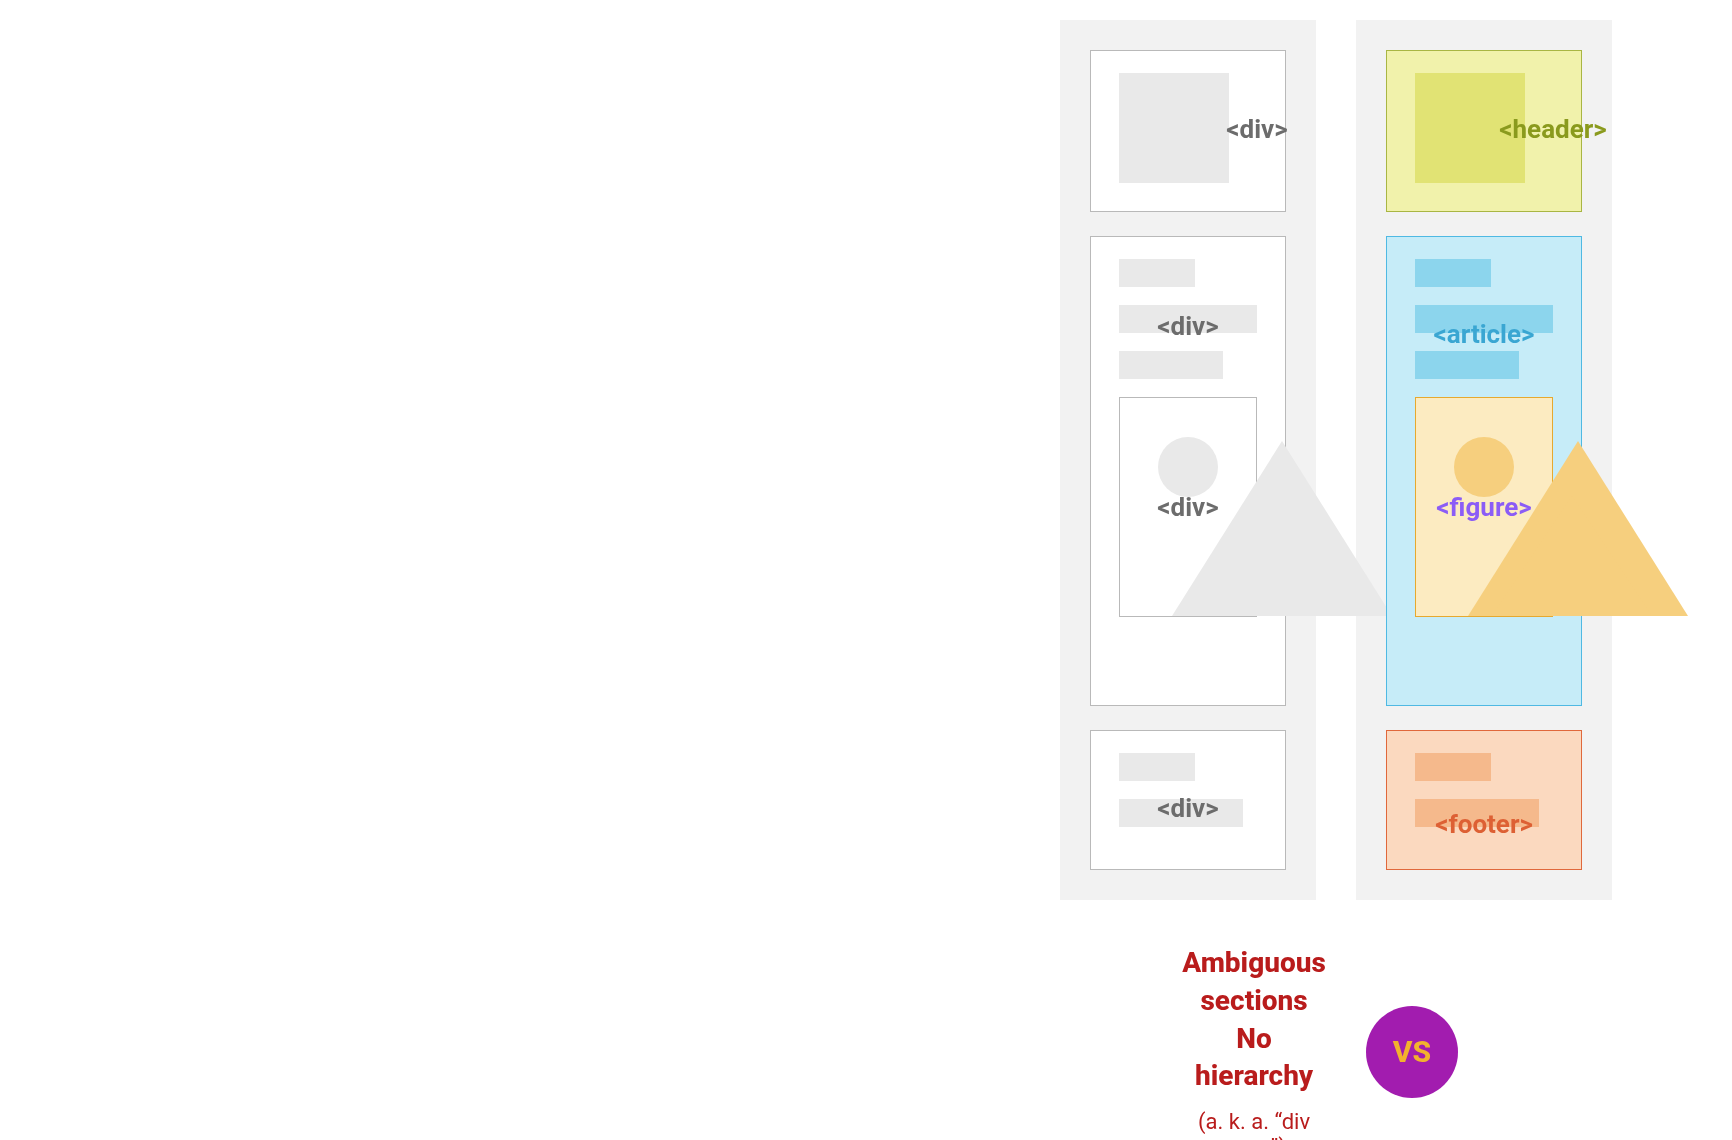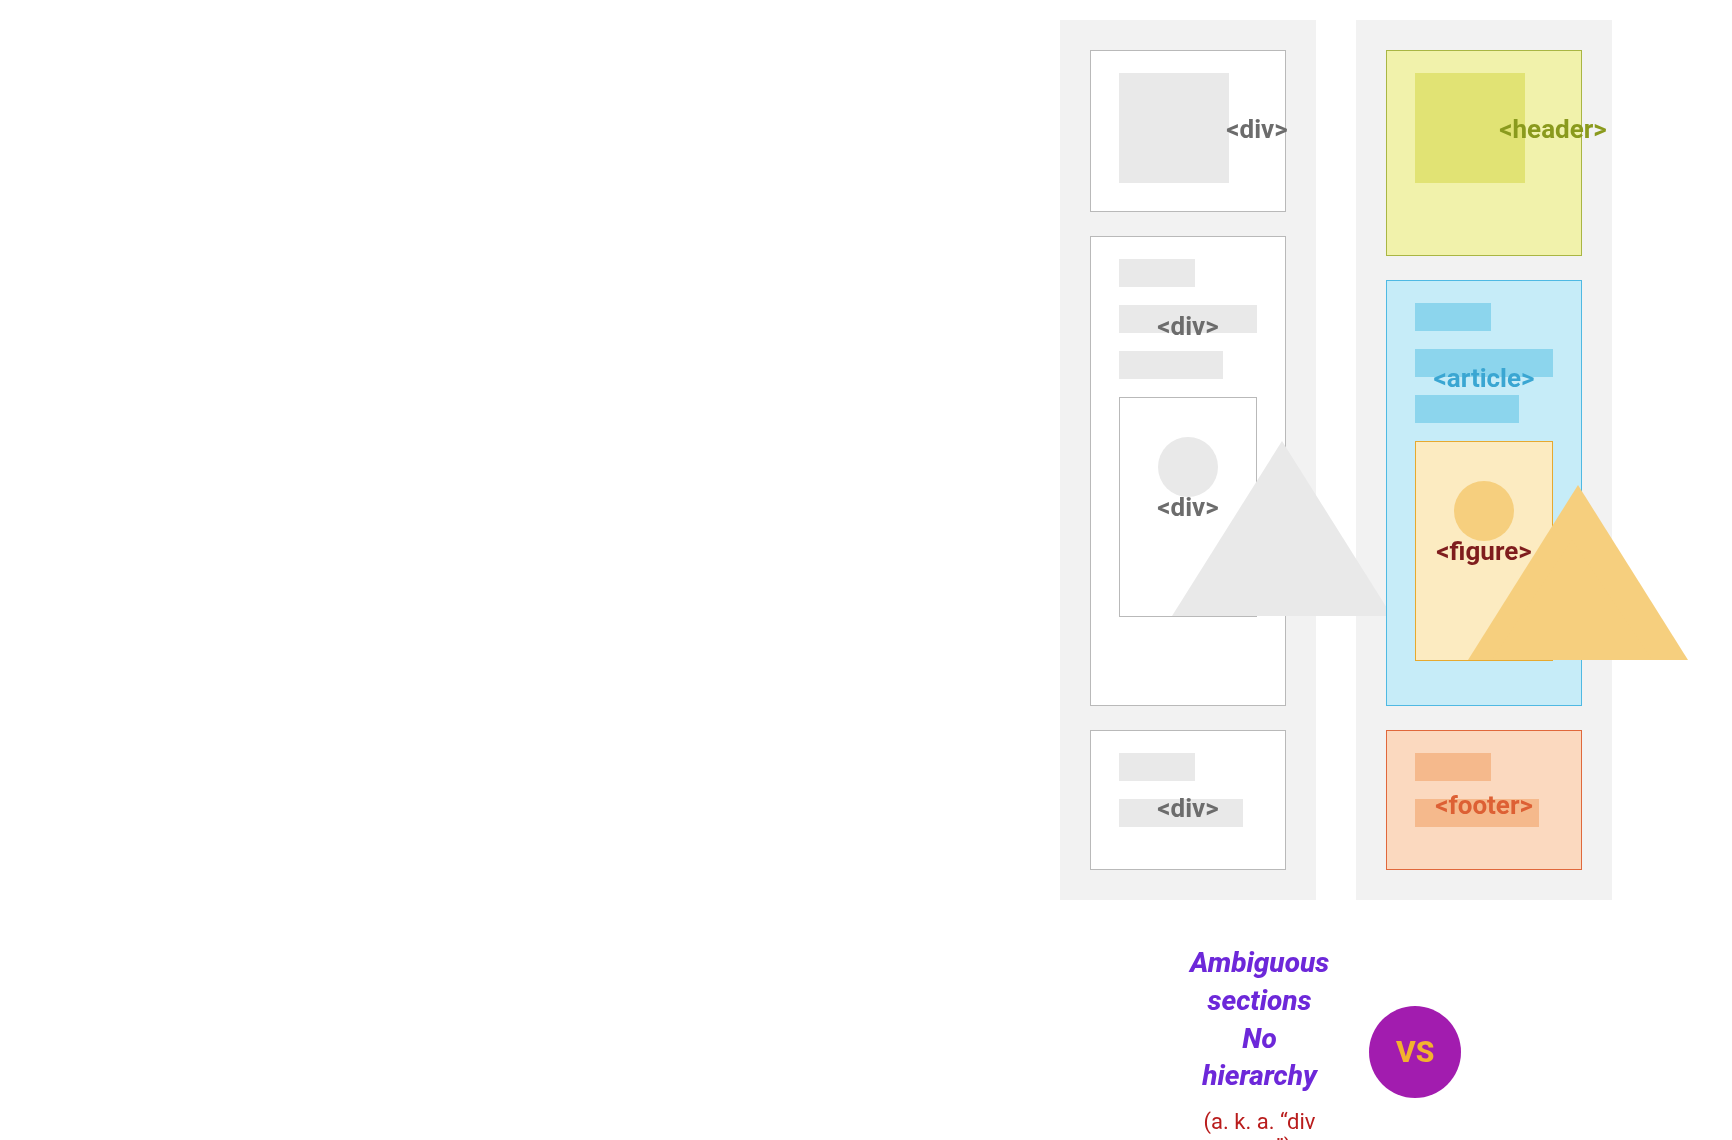--- a/index.html
+++ b/index.html
@@ -106,21 +106,21 @@
   .sem-label {
     position: absolute;
     left: 50%;
     transform: translateX(-50%);
     font-weight: 700;
     font-size: 26px;
     z-index: 3;
   }
   .lbl-header  { color: #8a9a1d; }
   .lbl-article { color: #3aa6d2; }
-  .lbl-figure  { color: #7f1d1d; top: 50%; transform: translate(-50%,-50%); }
+  .lbl-figure  { color: #8b5cf6; top: 50%; transform: translate(-50%,-50%); }
   .lbl-footer  { color: #dd6034; }
 
   
   .shape-circle {
     position: absolute; width: 60px; height: 60px; border-radius: 50%;
     left: 28%; top: 18%;
   }
   .shape-tri-big {
     position: absolute; width: 0; height: 0;
     border-left: 110px solid transparent; border-right: 110px solid transparent;
@@ -149,22 +149,21 @@
     gap: 40px;
   }
   .cap-col {
     flex: 1 1 0;
     text-align: center;
   }
   .cap-title {
     font-weight: 800;
     font-size: 28px;
     line-height: 1.35;
-    color: #6d28d9;
-    font-style: italic;
+    color: #b91c1c;
   }
   .cap-sub {
     margin-top: 14px;
     font-size: 22px;
     color: #b91c1c;
   }
   .vs-badge {
     width: 92px; height: 92px;
     border-radius: 50%;
     background: #a21caf;
@@ -214,21 +213,21 @@
           <div class="bar" style="width:55%;"></div>
           <div class="bar" style="width:90%; margin-bottom:0;"></div>
           <span class="gray-label" style="top:40px;">&lt;div&gt;</span>
         </div>
       </div>
 
     </div>
 
     <div class="panel">
 
-      <div class="sem-box sem-header" style="height:206px;">
+      <div class="sem-box sem-header" style="height:162px;">
         <div class="header-row">
           <div class="logo-ph"></div>
           <div style="flex:1; position:relative;">
             <div class="bar" style="margin-bottom:0; height:40px;"></div>
             <span class="sem-label lbl-header" style="top:6px;">&lt;header&gt;</span>
           </div>
         </div>
       </div>
 
       <div class="sem-box sem-article" style="flex:1;">
@@ -243,21 +242,21 @@
           <div class="shape-tri-big"></div>
           <div class="shape-tri-small"></div>
           <span class="sem-label lbl-figure">&lt;figure&gt;</span>
         </div>
       </div>
 
       <div class="sem-box sem-footer" style="height:140px;">
         <div style="position:relative;">
           <div class="bar" style="width:55%;"></div>
           <div class="bar" style="width:90%; margin-bottom:0;"></div>
-          <span class="sem-label lbl-footer" style="top:37px;">&lt;footer&gt;</span>
+          <span class="sem-label lbl-footer" style="top:56px;">&lt;footer&gt;</span>
         </div>
       </div>
 
     </div>
 
   </div>
 
   <div class="captions">
     <div class="cap-col">
       <div class="cap-title">

